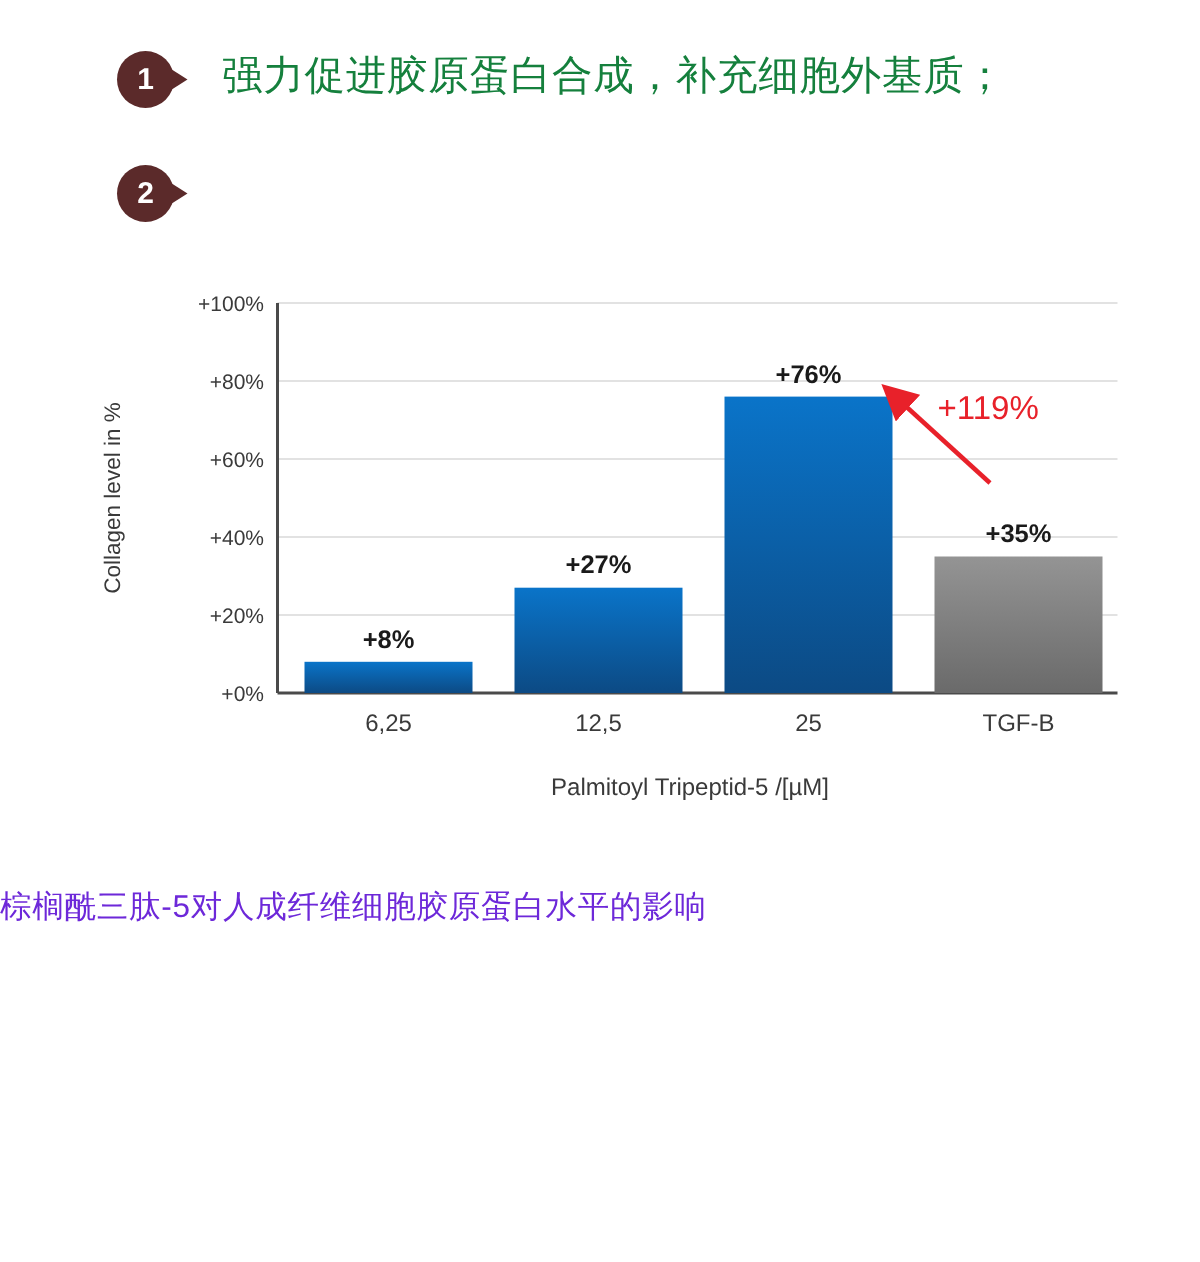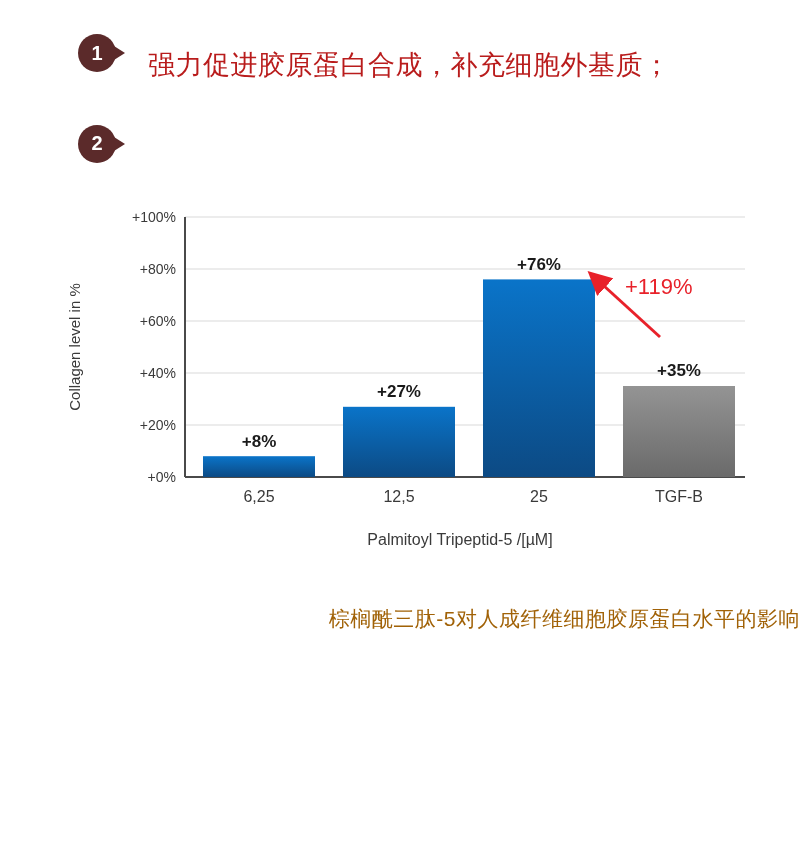--- a/index.html
+++ b/index.html
@@ -47,38 +47,37 @@
     top: 50%;
     transform: translateY(-50%);
     border-top: 7px solid transparent;
     border-bottom: 7px solid transparent;
     border-left: 11px solid #5b2a2a;
   }
   .bullet-text {
     margin-left: 32px;
     font-size: 27px;
     line-height: 1.55;
-    color: #b91c1c;
+    color: #15803d;
     letter-spacing: 0.5px;
-    margin-top: 15px;
   }
 
   
   .chart-wrap {
     position: relative;
     margin: 10px 0 0 0;
     width: 800px;
     height: 420px;
   }
   .chart-svg {
     display: block;
   }
   .caption {
-    text-align: right;
-    color: #a16207;
+    text-align: left;
+    color: #6d28d9;
     font-size: 21px;
     margin-top: 8px;
     letter-spacing: 0.5px;
   }
 </style>
 </head>
 <body>
 
 <div class="bullets">
 

